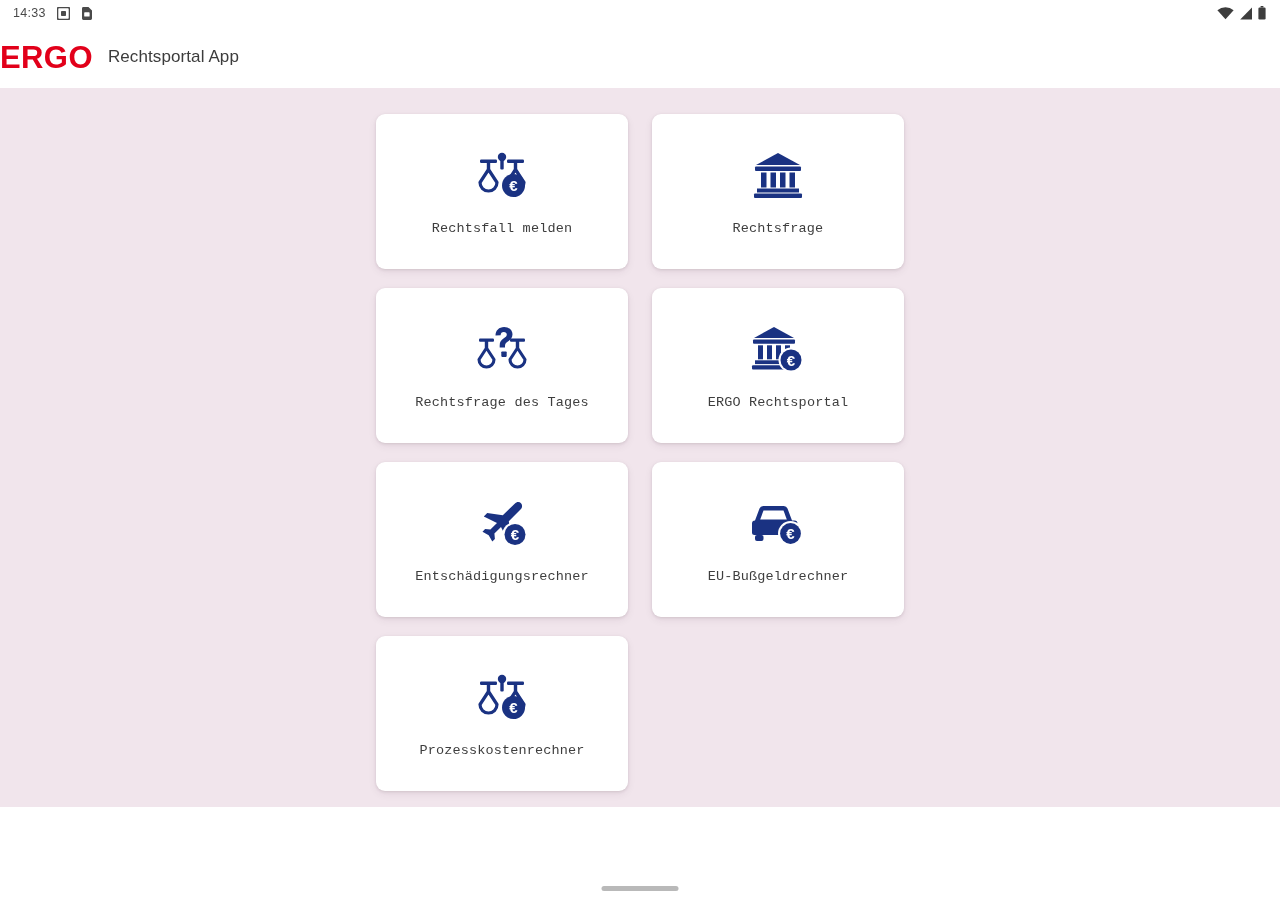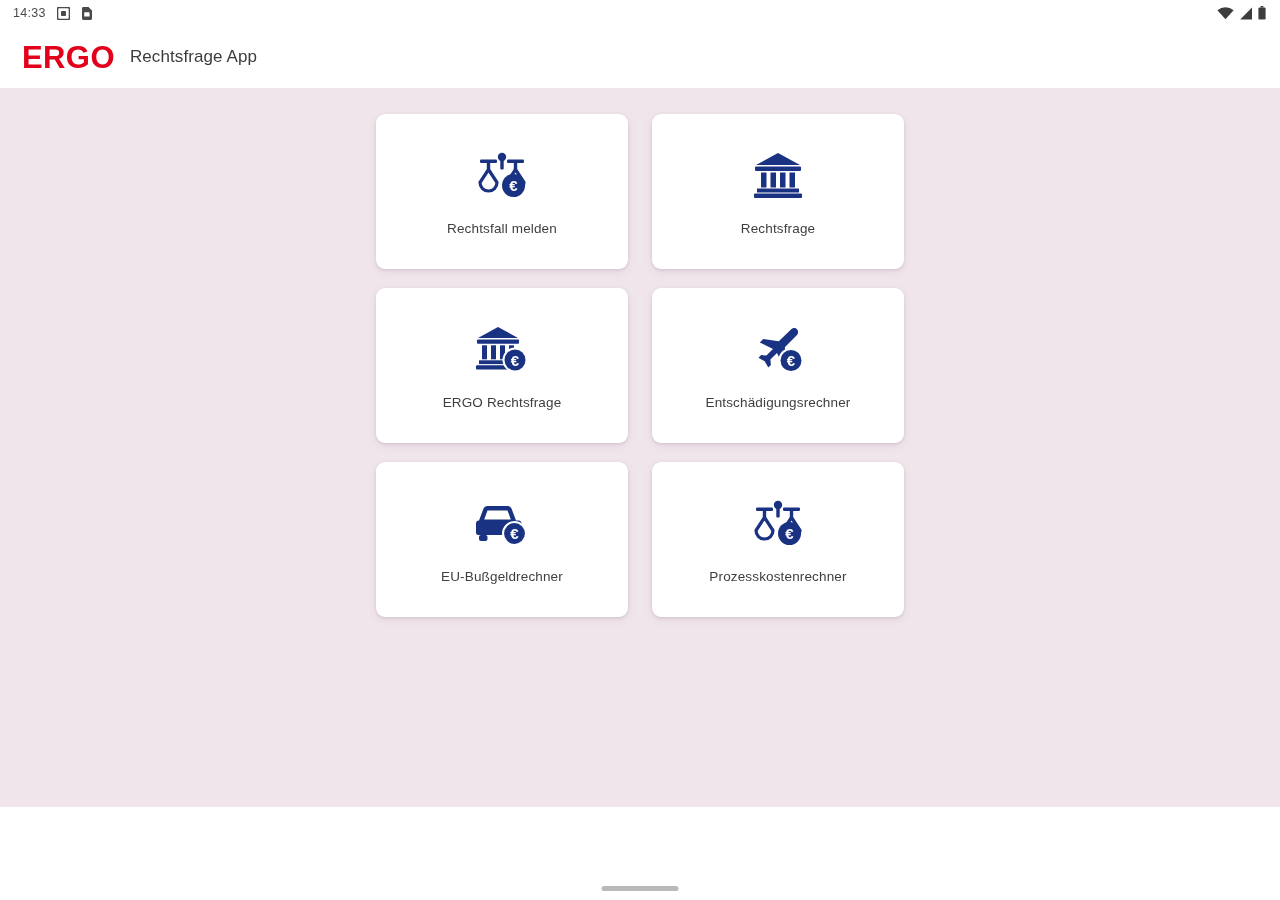--- a/index.html
+++ b/index.html
@@ -41,21 +41,20 @@
   .status-right { display: flex; align-items: center; gap: 5px; }
   .sicon { display: block; line-height: 0; }
 
   
   .appbar {
     height: 62px;
     flex: 0 0 62px;
     background: #ffffff;
     display: flex;
     align-items: center;
-    padding-left: 22px;
     gap: 15px;
   }
   .ergo-logo {
     font-size: 31px;
     font-weight: bold;
     color: #e2001a;
     letter-spacing: 0.4px;
     line-height: 1;
     font-family: "Liberation Sans", sans-serif;
   }
@@ -102,20 +101,21 @@
     align-items: center;
     justify-content: center;
     margin-bottom: 18px;
     line-height: 0;
   }
   .card-label {
     font-size: 13.5px;
     color: #3e3e3e;
     text-align: center;
     letter-spacing: 0.15px;
+    font-family: Liberation Mono, monospace;
   }
 
   
   .bottom-area {
     flex: 1 1 auto;
     background: #ffffff;
     position: relative;
   }
   .home-indicator {
     position: absolute;
@@ -164,21 +164,21 @@
         <svg width="8" height="14" viewBox="0 0 8 14">
           <rect x="2.5" y="0" width="3" height="1.6" rx="0.5" fill="#3d3d3d"></rect>
           <rect x="0.4" y="1.5" width="7.2" height="12" rx="1.2" fill="#3d3d3d"></rect>
         </svg>
       </span>
     </div>
   </div>
 
   <div class="appbar">
     <span class="ergo-logo">ERGO</span>
-    <span class="appbar-title">Rechtsfrage App</span>
+    <span class="appbar-title">Rechtsportal App</span>
   </div>
 
   <div class="content">
 
     <div class="grid">
 
       <div class="card">
         <div class="card-icon">
           <svg width="58" height="50" viewBox="0 0 58 50">
             <g fill="#1a3282">
@@ -210,40 +210,57 @@
               <rect x="37.5" y="21.5" width="5.5" height="15"></rect>
               <rect x="5" y="37.5" width="42" height="4"></rect>
               <rect x="2" y="42.5" width="48" height="4.5" rx="1"></rect>
             </g>
           </svg>
         </div>
         <div class="card-label">Rechtsfrage</div>
       </div>
 
 
+      <div class="card">
+        <div class="card-icon">
+          <svg width="58" height="50" viewBox="0 0 58 50">
+            <g fill="#1a3282">
+              <path d="M22.5 11.5c0-5 3.6-8.5 8.6-8.5 4.8 0 8.4 3 8.4 7.3 0 3.6-1.9 5.4-4.6 7.2-2.2 1.5-2.9 2.4-2.9 4.6v1.4h-5.3v-2c0-3.6 1.3-5.3 4.1-7.2 2.2-1.5 3-2.3 3-3.8 0-1.6-1.2-2.6-3-2.6-2 0-3.2 1.2-3.2 3.3z"></path>
+              <rect x="28.3" y="27.5" width="5.4" height="5.4" rx="0.8"></rect>
+              <rect x="6" y="14.4" width="15" height="3.4" rx="1.1"></rect>
+              <rect x="11.8" y="16.5" width="3.4" height="8" rx="1"></rect>
+              <rect x="37" y="14.4" width="15" height="3.4" rx="1.1"></rect>
+              <rect x="42.8" y="16.5" width="3.4" height="8" rx="1"></rect>
+              <path d="M13.5 24 6 35.5a7.5 7.5 0 0 0 15 0z" fill="none" stroke="#1a3282" stroke-width="3.1" stroke-linejoin="round"></path>
+              <path d="M44.5 24 37 35.5a7.5 7.5 0 0 0 15 0z" fill="none" stroke="#1a3282" stroke-width="3.1" stroke-linejoin="round"></path>
+            </g>
+          </svg>
+        </div>
+        <div class="card-label">Rechtsfrage des Tages</div>
+      </div>
 
       <div class="card">
         <div class="card-icon">
           <svg width="56" height="50" viewBox="0 0 56 50">
             <g fill="#1a3282">
               <path d="M24 3 4 14h40z"></path>
               <rect x="3" y="15.5" width="42" height="4.2" rx="1"></rect>
               <rect x="8" y="21.3" width="5" height="14"></rect>
               <rect x="17" y="21.3" width="5" height="14"></rect>
               <rect x="26" y="21.3" width="5" height="14"></rect>
               <rect x="35" y="21.3" width="5" height="14"></rect>
               <rect x="5" y="36.3" width="38" height="3.8"></rect>
               <rect x="2" y="41.3" width="44" height="4.2" rx="1"></rect>
               <circle cx="41" cy="36" r="12.5" fill="#ffffff"></circle>
               <circle cx="41" cy="36" r="10.5" fill="#1a3282"></circle>
               <text x="41" y="41.8" font-family="'Liberation Sans', sans-serif" font-size="15" font-weight="bold" fill="#ffffff" text-anchor="middle">€</text>
             </g>
           </svg>
         </div>
-        <div class="card-label">ERGO Rechtsfrage</div>
+        <div class="card-label">ERGO Rechtsportal</div>
       </div>
 
       <div class="card">
         <div class="card-icon">
           <svg width="56" height="50" viewBox="0 0 56 50">
             <g fill="#1a3282">
               <path d="M47 5.2c1.6 1.6 1.4 4.4-0.5 6.3L34.8 23.2l2.2 15.6-3.4 3.4-6.6-13.2-6.6 6.6 0.5 5.3-2.6 2.6-3.6-6.2-6.2-3.6 2.6-2.6 5.3 0.5 6.6-6.6-13.2-6.6 3.4-3.4 15.6 2.2L40.7 5.7c1.9-1.9 4.7-2.1 6.3-0.5z"></path>
               <circle cx="41" cy="36.5" r="12.6" fill="#ffffff"></circle>
               <circle cx="41" cy="36.5" r="10.5" fill="#1a3282"></circle>
               <text x="41" y="42.3" font-family="'Liberation Sans', sans-serif" font-size="15" font-weight="bold" fill="#ffffff" text-anchor="middle">€</text>

